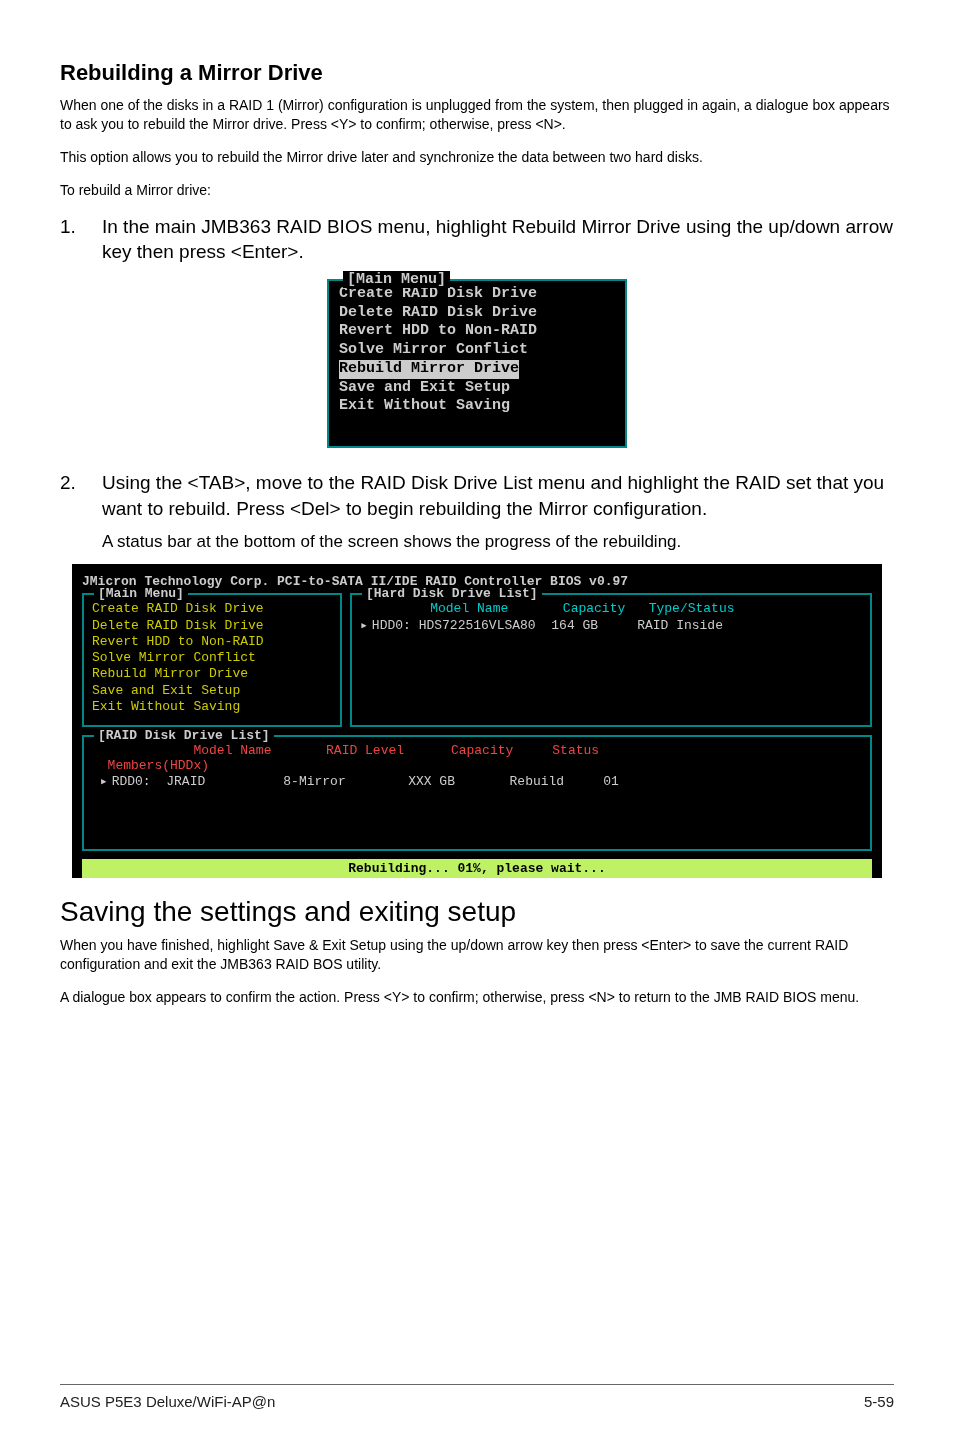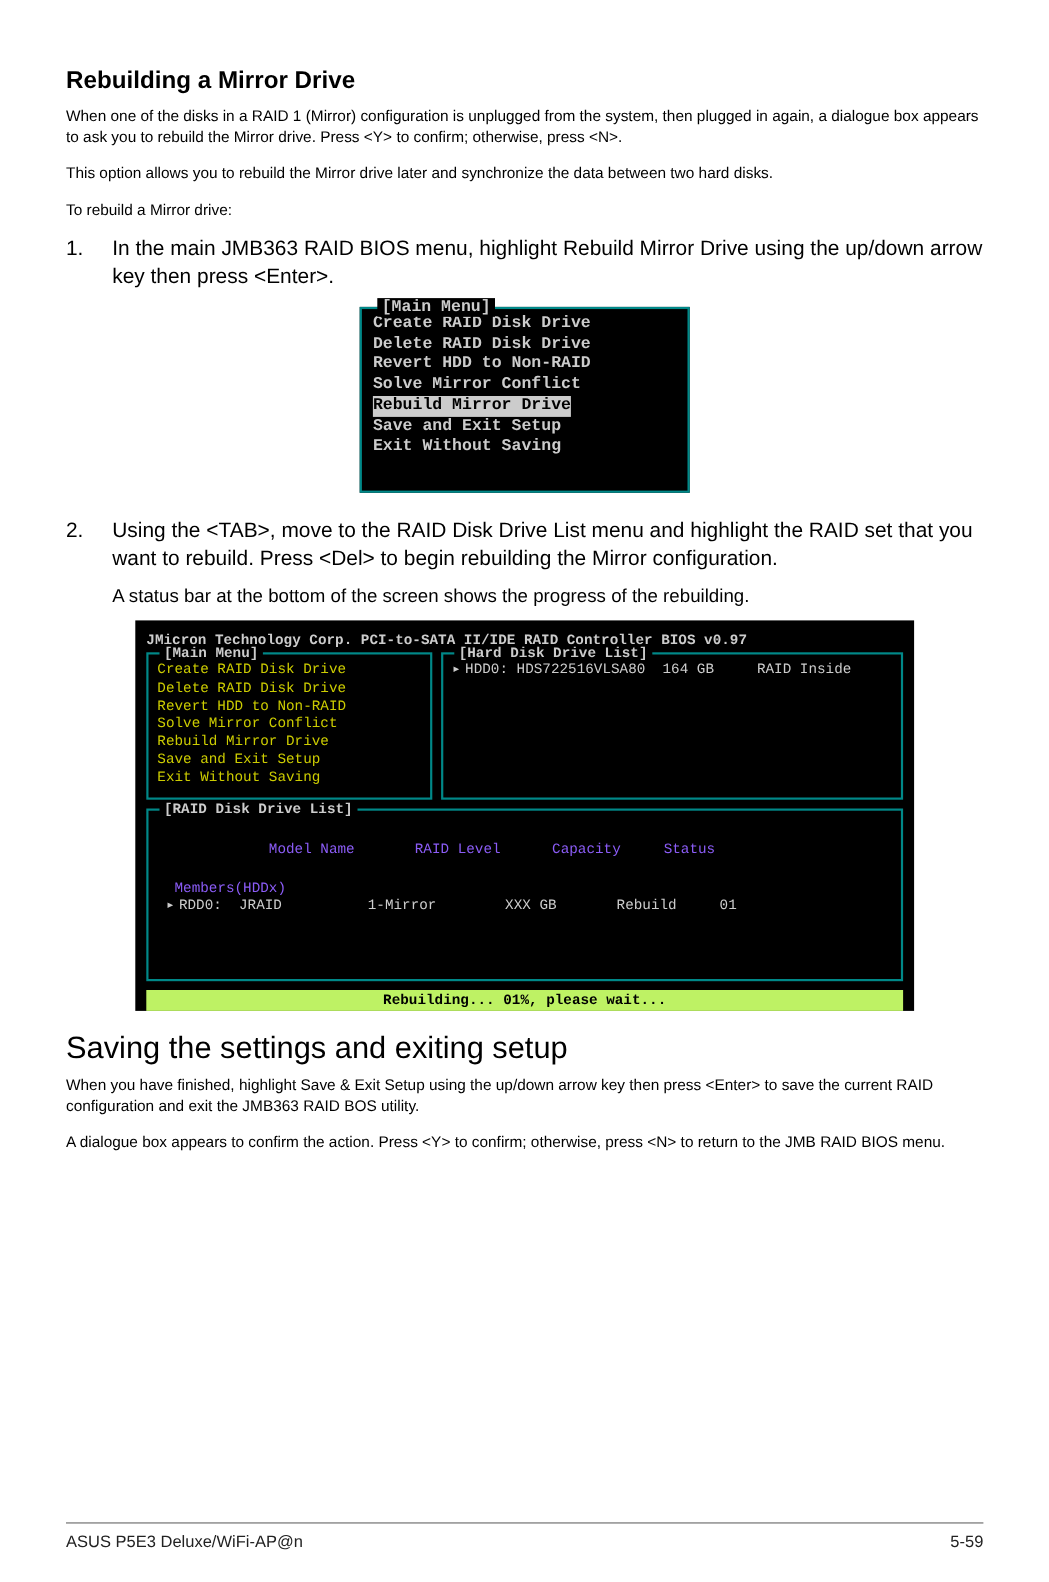--- a/index.html
+++ b/index.html
@@ -54,21 +54,21 @@
   }
   .bios-box .menu-line { color:#cccccc; font-weight:bold; white-space:pre; line-height:1.25;}
   .bios-box .menu-line.hl { background:#cccccc; color:#000; display:inline-block;}
 
   
   .bios-full-wrap { display:flex; justify-content:center; margin: 8px 0 18px 0;}
   .bios-full {
     background:#000;
     font-family:"Courier New", monospace;
     font-size:13px;
-    width: 708px;
+    width: 810px;
     color:#ccc;
     padding: 10px 10px 0 10px;
   }
   .bios-full .hdr { color:#ccc; font-weight:bold; margin-bottom:4px; white-space:pre;}
   .bios-row1 { display:flex; gap:8px; }
   .panel {
     border:2px solid #008888;
     position:relative;
     padding:6px 8px 10px 8px;
     margin-bottom:8px;
@@ -79,21 +79,21 @@
   }
   .panel-main { width:260px; }
   .panel-hdd { flex:1; }
   .panel .row { white-space:pre; line-height:1.25; }
   .cyan { color:#00cccc; }
   .yellow { color:#cccc00; }
   .white { color:#cccccc; }
   .tri::before { content:"▸"; color:#cccccc; margin-right:4px;}
 
   .panel-raid { }
-  .panel-raid .header-row { color:#8b5cf6; white-space:pre;margin-top:21px;}
+  .panel-raid .header-row { color:#ef4444; white-space:pre;}
   .panel-raid .data-row { color:#cccccc; white-space:pre;}
 
   .status-bar {
     background:#bef264;
     color:#000;
     font-weight:bold;
     text-align:center;
     padding:2px 0;
     margin-top:6px;
   }
@@ -159,29 +159,30 @@
         <div class="row yellow">Create RAID Disk Drive</div>
         <div class="row yellow">Delete RAID Disk Drive</div>
         <div class="row yellow">Revert HDD to Non-RAID</div>
         <div class="row yellow">Solve Mirror Conflict</div>
         <div class="row yellow">Rebuild Mirror Drive</div>
         <div class="row yellow">Save and Exit Setup</div>
         <div class="row yellow">Exit Without Saving</div>
       </div>
       <div class="panel panel-hdd">
         <span class="panel-label">[Hard Disk Drive List]</span>
+        <div class="row">         <span class="cyan">Model Name</span>       <span class="cyan">Capacity</span>   <span class="cyan">Type/Status</span></div>
         <div class="row"><span class="tri"></span><span class="white">HDD0:</span> <span class="white">HDS722516VLSA80</span>  <span class="white">164 GB</span>     <span class="white">RAID Inside</span></div>
       </div>
     </div>
 
     <div class="panel panel-raid">
       <span class="panel-label">[RAID Disk Drive List]</span>
       <div class="header-row">             <span>Model Name</span>       <span>RAID Level</span>      <span>Capacity</span>     <span>Status</span></div>
       <div class="header-row">  <span>Members(HDDx)</span></div>
-      <div class="data-row"> <span class="tri"></span><span>RDD0:</span>  <span>JRAID</span>          <span>1-Mirror</span>        <span>XXX GB</span>       <span>Rebuild</span>     <span>01</span></div>
+      <div class="data-row"> <span class="tri"></span><span>RDD0:</span>  <span>JRAID</span>          <span>8-Mirror</span>        <span>XXX GB</span>       <span>Rebuild</span>     <span>01</span></div>
       <div style="height:50px"></div>
     </div>
 
     <div class="status-bar">Rebuilding... 01%, please wait...</div>
   </div>
 </div>
 
 <h3 class="sub-title">Saving the settings and exiting setup</h3>
 <p class="body-text">When you have finished, highlight Save &amp; Exit Setup using the up/down arrow key then press &lt;Enter&gt; to save the current RAID configuration and exit the JMB363 RAID BOS utility.</p>
 <p class="body-text">A dialogue box appears to confirm the action. Press &lt;Y&gt; to confirm; otherwise, press &lt;N&gt; to return to the JMB RAID BIOS menu.</p>

